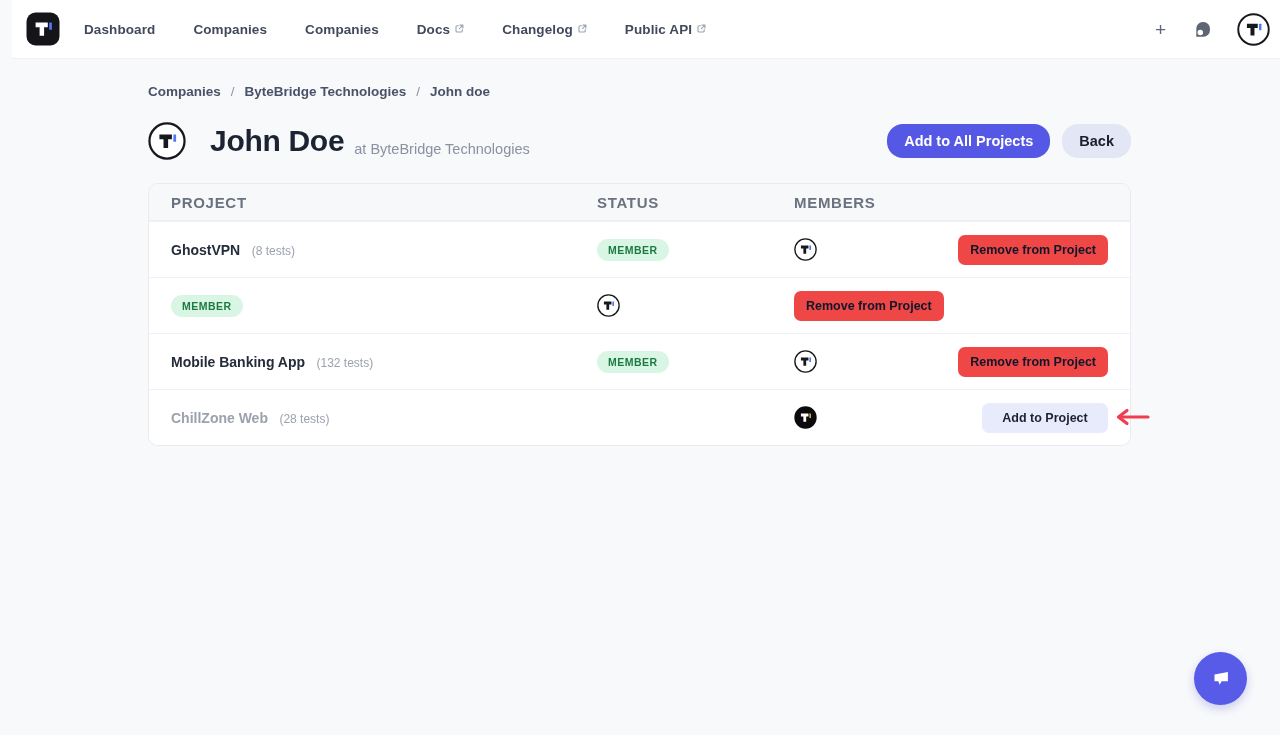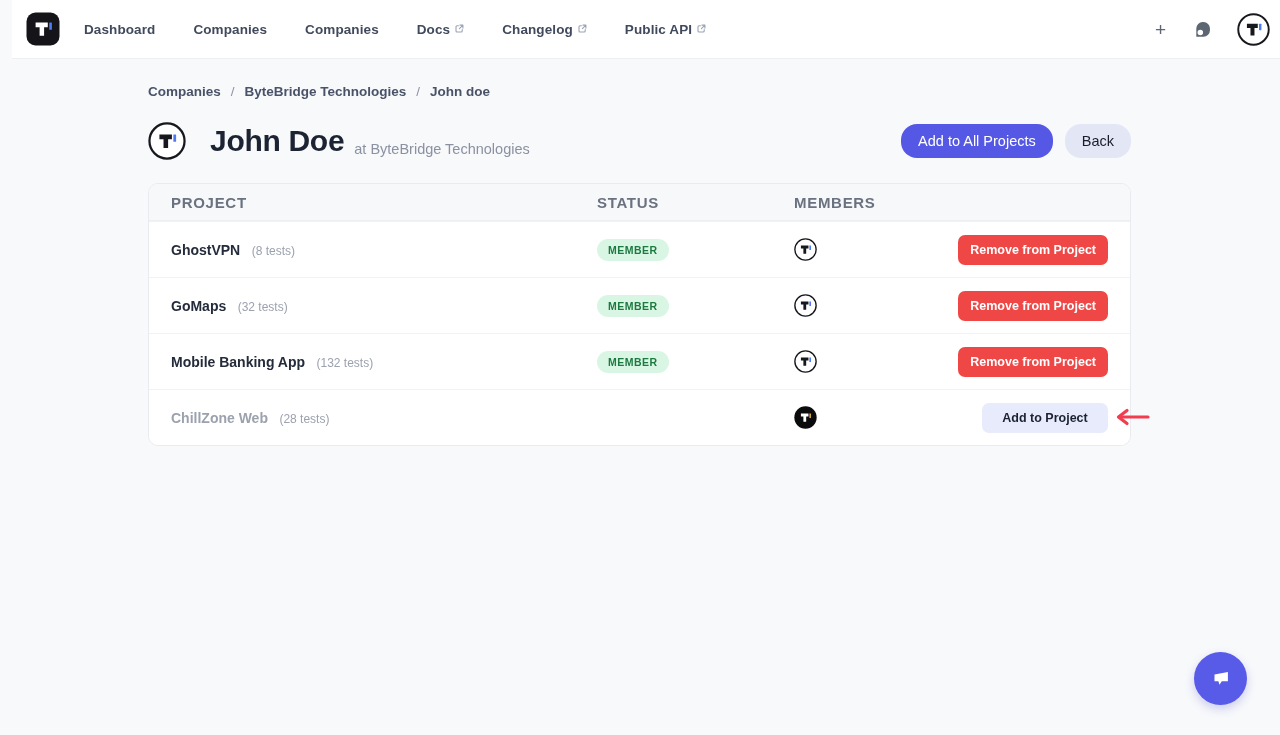--- a/index.html
+++ b/index.html
@@ -45,21 +45,21 @@
   .page-header {
     position:absolute; left:148px; top:120px; width:983px; height:42px;
     display:flex; align-items:center;
   }
   .person-avatar { width:38px; height:38px; flex:0 0 38px; }
   .page-title { font-size:30px; font-weight:700; color:#1c2333; margin-left:24px; letter-spacing:-0.3px; }
   .page-subtitle { font-size:14.5px; color:#8b91a1; margin-left:10px; margin-top:16px; }
   .header-actions { margin-left:auto; display:flex; gap:12px; }
   .btn {
     border:none; border-radius:16px; font-family:inherit;
-    font-size:14.5px; font-weight:400; padding:9px 17px; cursor:pointer;
+    font-size:14.5px; font-weight:700; padding:9px 17px; cursor:pointer;
   }
   .btn-primary { background:#5558e4; color:#ffffff; }
   .btn-back { background:#e3e6f5; color:#181e2e; }
 
   
   .card {
     position:absolute; left:148px; top:183px; width:983px;
     background:#ffffff; border:1px solid #e9ebf0; border-radius:10px;
     overflow:hidden;
   }
@@ -80,21 +80,21 @@
     display:inline-block; background:#d9f6e4; color:#1c7a40;
     font-size:10.5px; font-weight:700; letter-spacing:.5px;
     padding:5px 11px; border-radius:999px;
   }
   .member-avatar { width:23px; height:23px; display:block; }
   .btn-row {
     border:none; border-radius:7px; font-family:inherit;
     font-size:12.5px; font-weight:700; padding:8px 12px;
     min-width:126px; text-align:center; cursor:pointer;
   }
-  .btn-danger { background:#ef4646; color:#ffffff; }
+  .btn-danger { background:#ef4646; color:#0f172a; }
   .btn-light  { background:#e8ebfb; color:#1c2232; }
 
   
   .pointer-arrow { position:absolute; left:1112px; top:407px; width:38px; height:20px; }
 
   
   .chat-fab {
     position:absolute; left:1194px; top:652px; width:53px; height:53px;
     border:none; border-radius:50%; background:#585be8; cursor:pointer;
     display:flex; align-items:center; justify-content:center;
@@ -213,24 +213,20 @@
       <div><span class="badge">MEMBER</span></div>
       <div>
           <svg class="member-avatar" viewBox="0 0 34 34">
             <use href="#ring-avatar"></use>
           </svg>
         </div>
       <div><button class="btn-row btn-danger">Remove from Project</button></div>
     </div>
 
     <div class="trow">
-      <div>
-        <span class="pname">GoMaps</span>
-        <span class="ptests">(32 tests)</span>
-      </div>
       <div><span class="badge">MEMBER</span></div>
       <div>
           <svg class="member-avatar" viewBox="0 0 34 34">
             <use href="#ring-avatar"></use>
           </svg>
         </div>
       <div><button class="btn-row btn-danger">Remove from Project</button></div>
     </div>
 
     <div class="trow">

